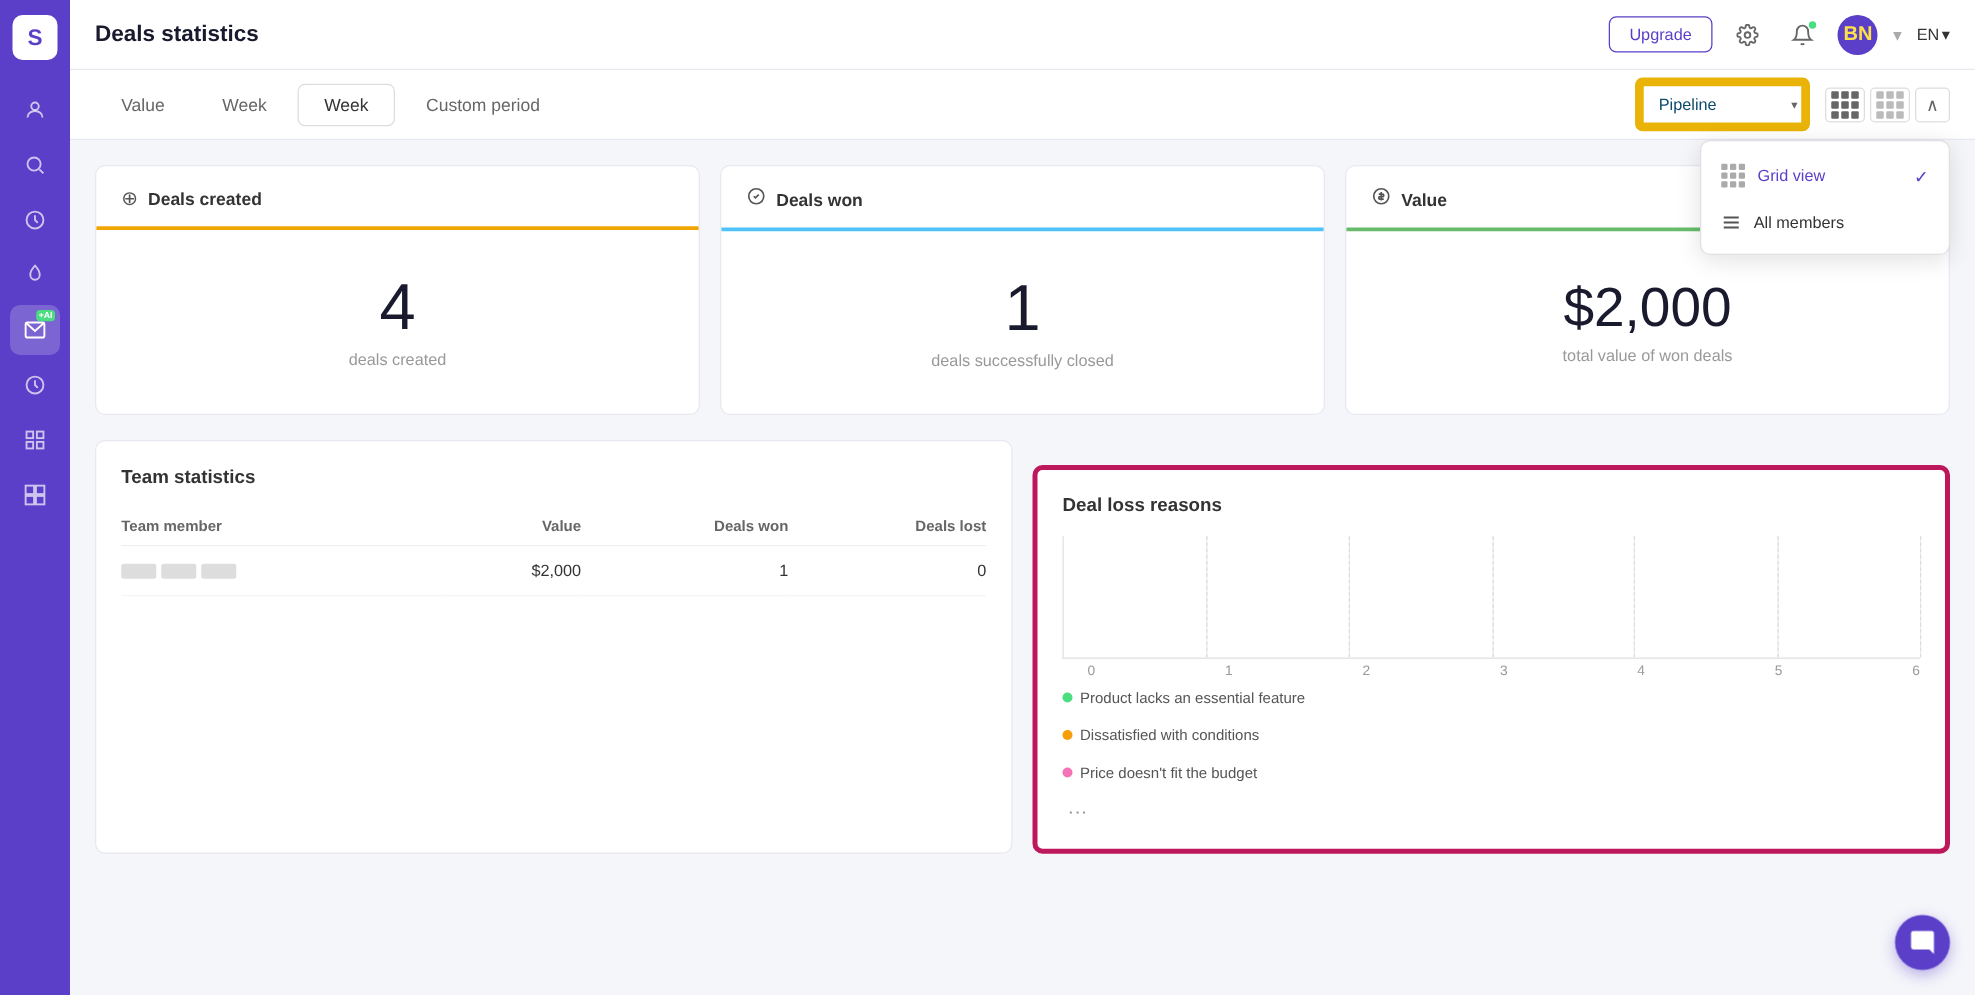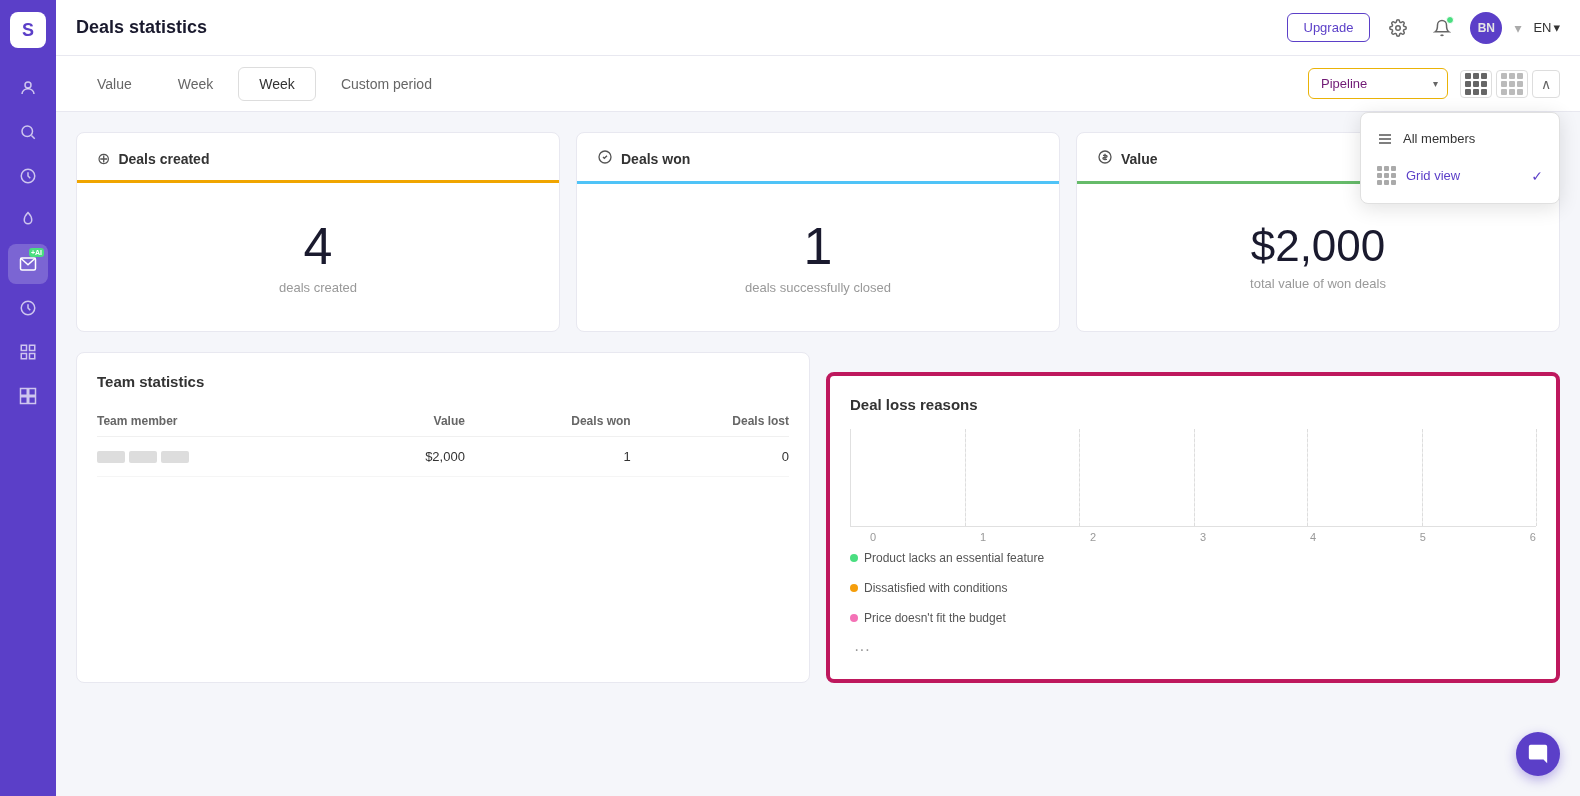--- a/index.html
+++ b/index.html
@@ -80,21 +80,21 @@
     }
     .notif-dot {
       position: absolute; top: 4px; right: 4px;
       width: 8px; height: 8px; background: #4ade80;
       border-radius: 50%; border: 1px solid white;
     }
     .avatar-btn {
       width: 32px; height: 32px;
       background: #5b3fc8; border-radius: 50%;
       display: flex; align-items: center; justify-content: center;
-      color: #e5e5e5; font-size: 12px; font-weight: 700; cursor: pointer;
+      color: #fde047; font-size: 16px; font-weight: 700; cursor: pointer;
     }
     .lang-btn {
       font-size: 13px; color: #333; cursor: pointer; display: flex; align-items: center; gap: 2px;
     }
 
     
     .period-bar {
       background: white;
       height: 56px;
       display: flex;
@@ -108,23 +108,23 @@
       padding: 8px 20px;
       border-radius: 6px;
       font-size: 14px; color: #666;
       cursor: pointer; border: 1px solid transparent;
     }
     .period-tab.active {
       background: white; border: 1px solid #ddd; color: #333; font-weight: 500;
     }
     .period-spacer { flex: 1; }
     .pipeline-select {
-      border: 1px solid #eab308; border-radius: 6px;
+      border: 7px solid #eab308; border-radius: 6px;
       padding: 7px 30px 7px 12px;
-      font-size: 13px; color: #701a75;
+      font-size: 13px; color: #0c4a6e;
       appearance: none; background: white;
       cursor: pointer; min-width: 140px;
       position: relative;
     }
     .pipeline-wrapper {
       position: relative; display: flex; align-items: center;
     }
     .pipeline-caret {
       position: absolute; right: 10px; color: #666; font-size: 10px; pointer-events: none;
     }
@@ -447,42 +447,42 @@
           <div class="dot" style="background:#bbb;"></div>
             <div class="dot" style="background:#bbb;"></div>
             <div class="dot" style="background:#bbb;"></div>
         </div>
       </div>
       <div class="view-expand">∧</div>
     </div>
   </div>
 
   <div class="dropdown-overlay">
-    <div class="dropdown-item">
-      <svg width="16" height="14" viewBox="0 0 16 14" fill="none" stroke="#555" stroke-width="1.5">
-        <line x1="2" y1="3" x2="14" y2="3"></line>
-          <line x1="2" y1="7" x2="14" y2="7"></line>
-          <line x1="2" y1="11" x2="14" y2="11"></line>
-      </svg>
-      <span>All members</span>
-    </div>
     <div class="dropdown-item selected">
       <div class="view-dots">
         <div class="view-dot"></div>
           <div class="view-dot"></div>
           <div class="view-dot"></div>
         <div class="view-dot"></div>
           <div class="view-dot"></div>
           <div class="view-dot"></div>
         <div class="view-dot"></div>
           <div class="view-dot"></div>
           <div class="view-dot"></div>
       </div>
       <span style="color:#5b3fc8;">Grid view</span>
       <span class="check">✓</span>
+    </div>
+    <div class="dropdown-item">
+      <svg width="16" height="14" viewBox="0 0 16 14" fill="none" stroke="#555" stroke-width="1.5">
+        <line x1="2" y1="3" x2="14" y2="3"></line>
+          <line x1="2" y1="7" x2="14" y2="7"></line>
+          <line x1="2" y1="11" x2="14" y2="11"></line>
+      </svg>
+      <span>All members</span>
     </div>
   </div>
 
   <div class="content">
 
     <div class="stats-row">
 
       <div class="stat-card">
         <div class="stat-card-header">
           <span class="stat-card-icon">⊕</span>

